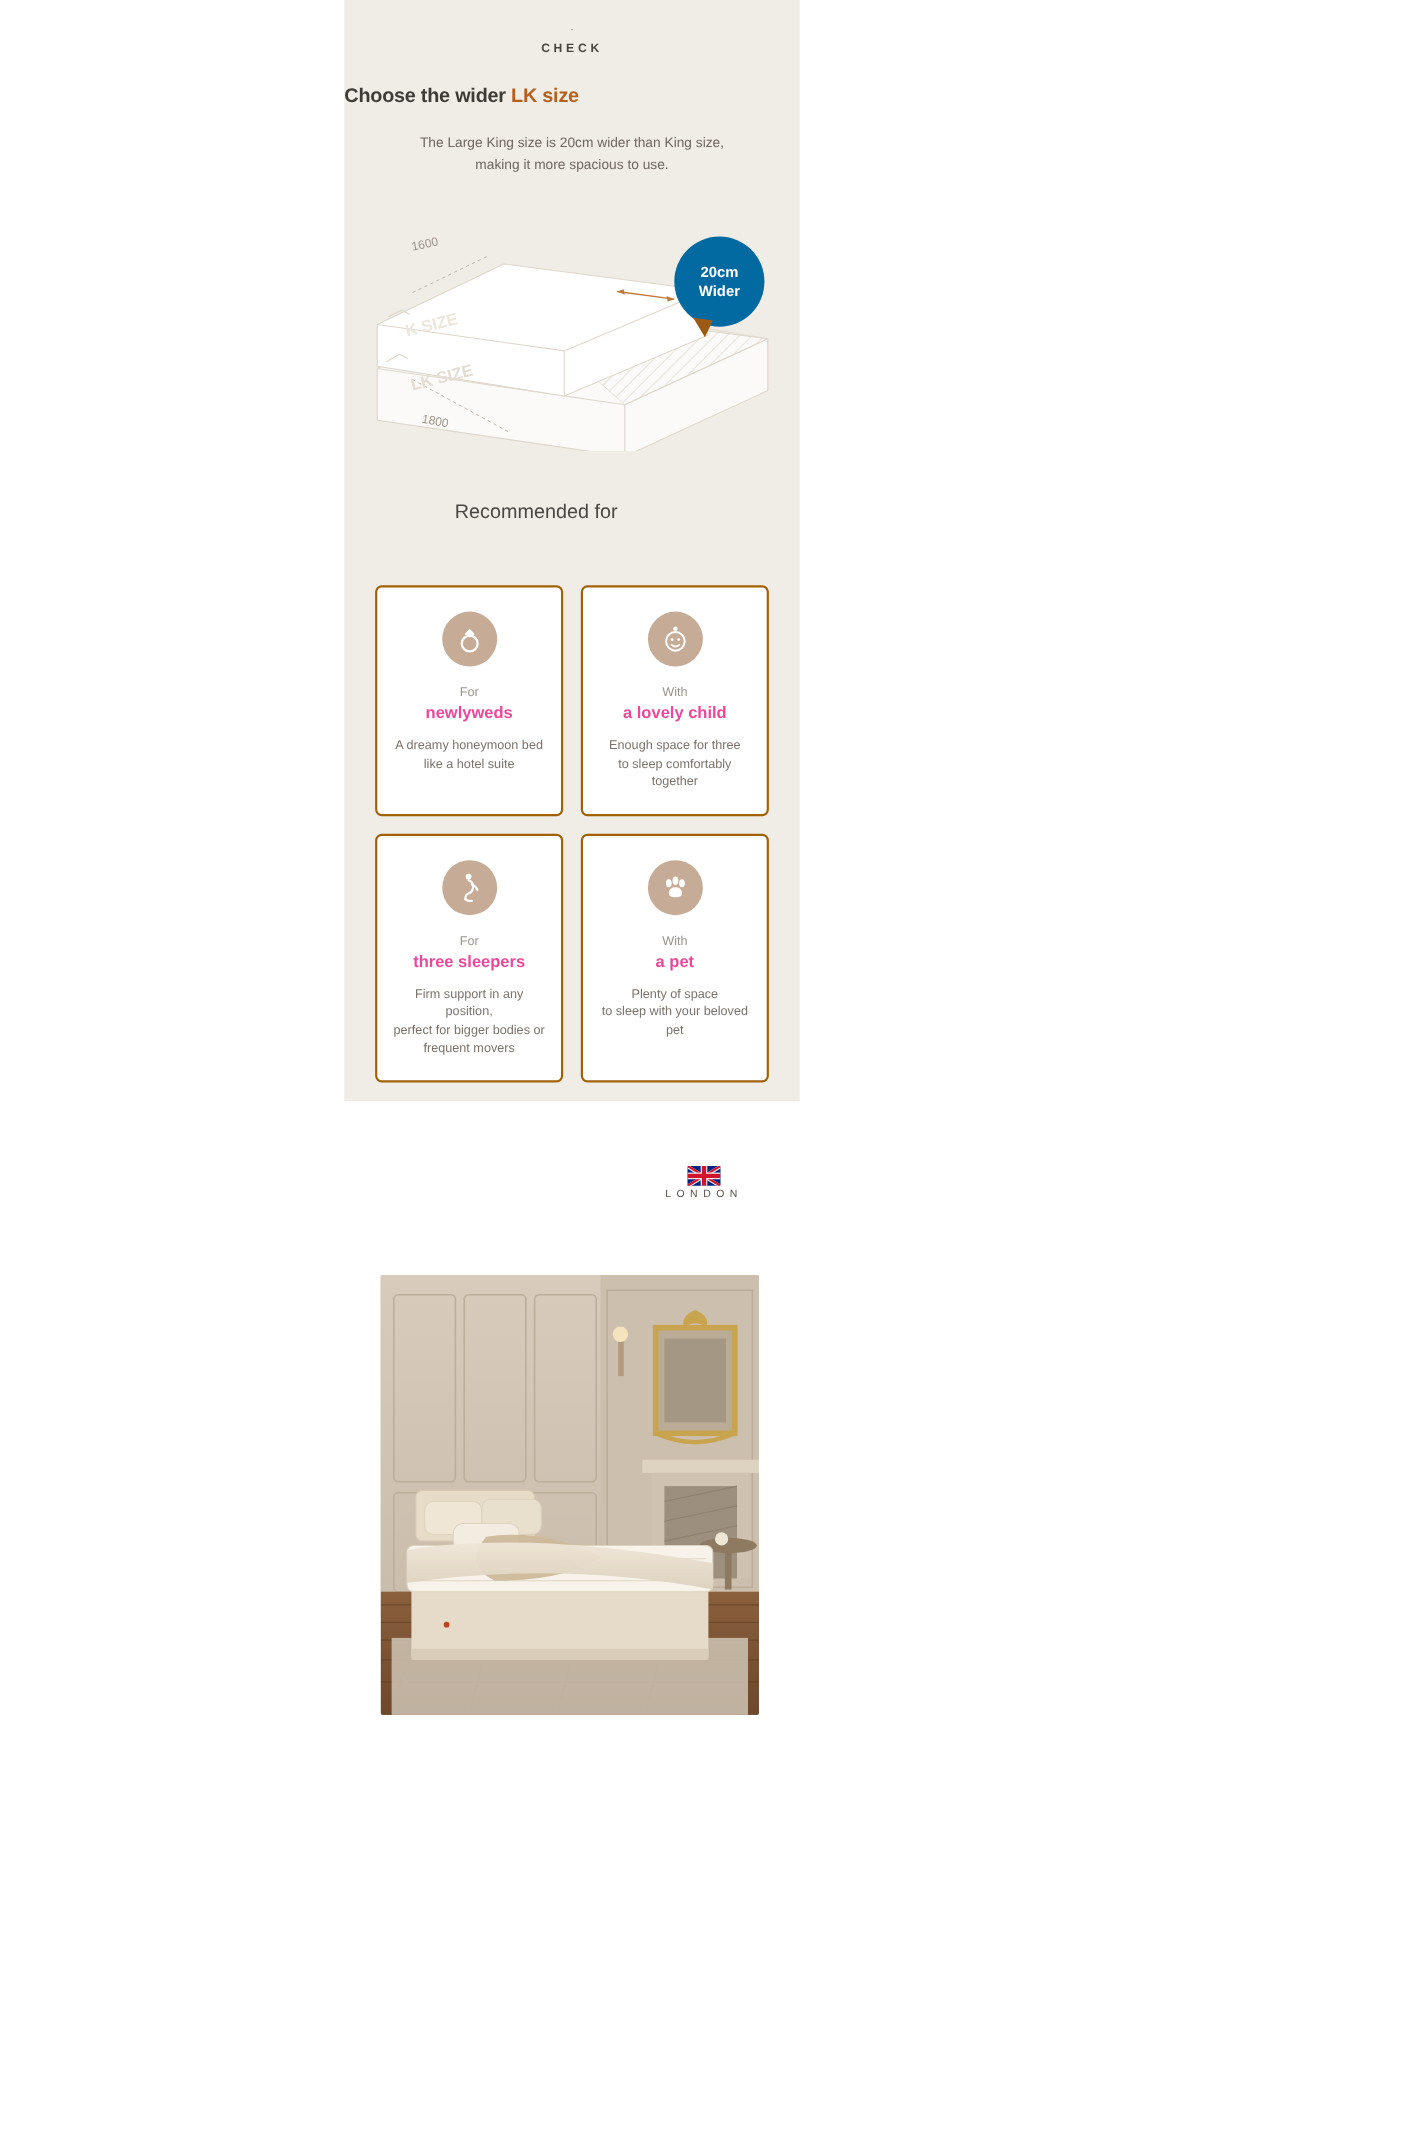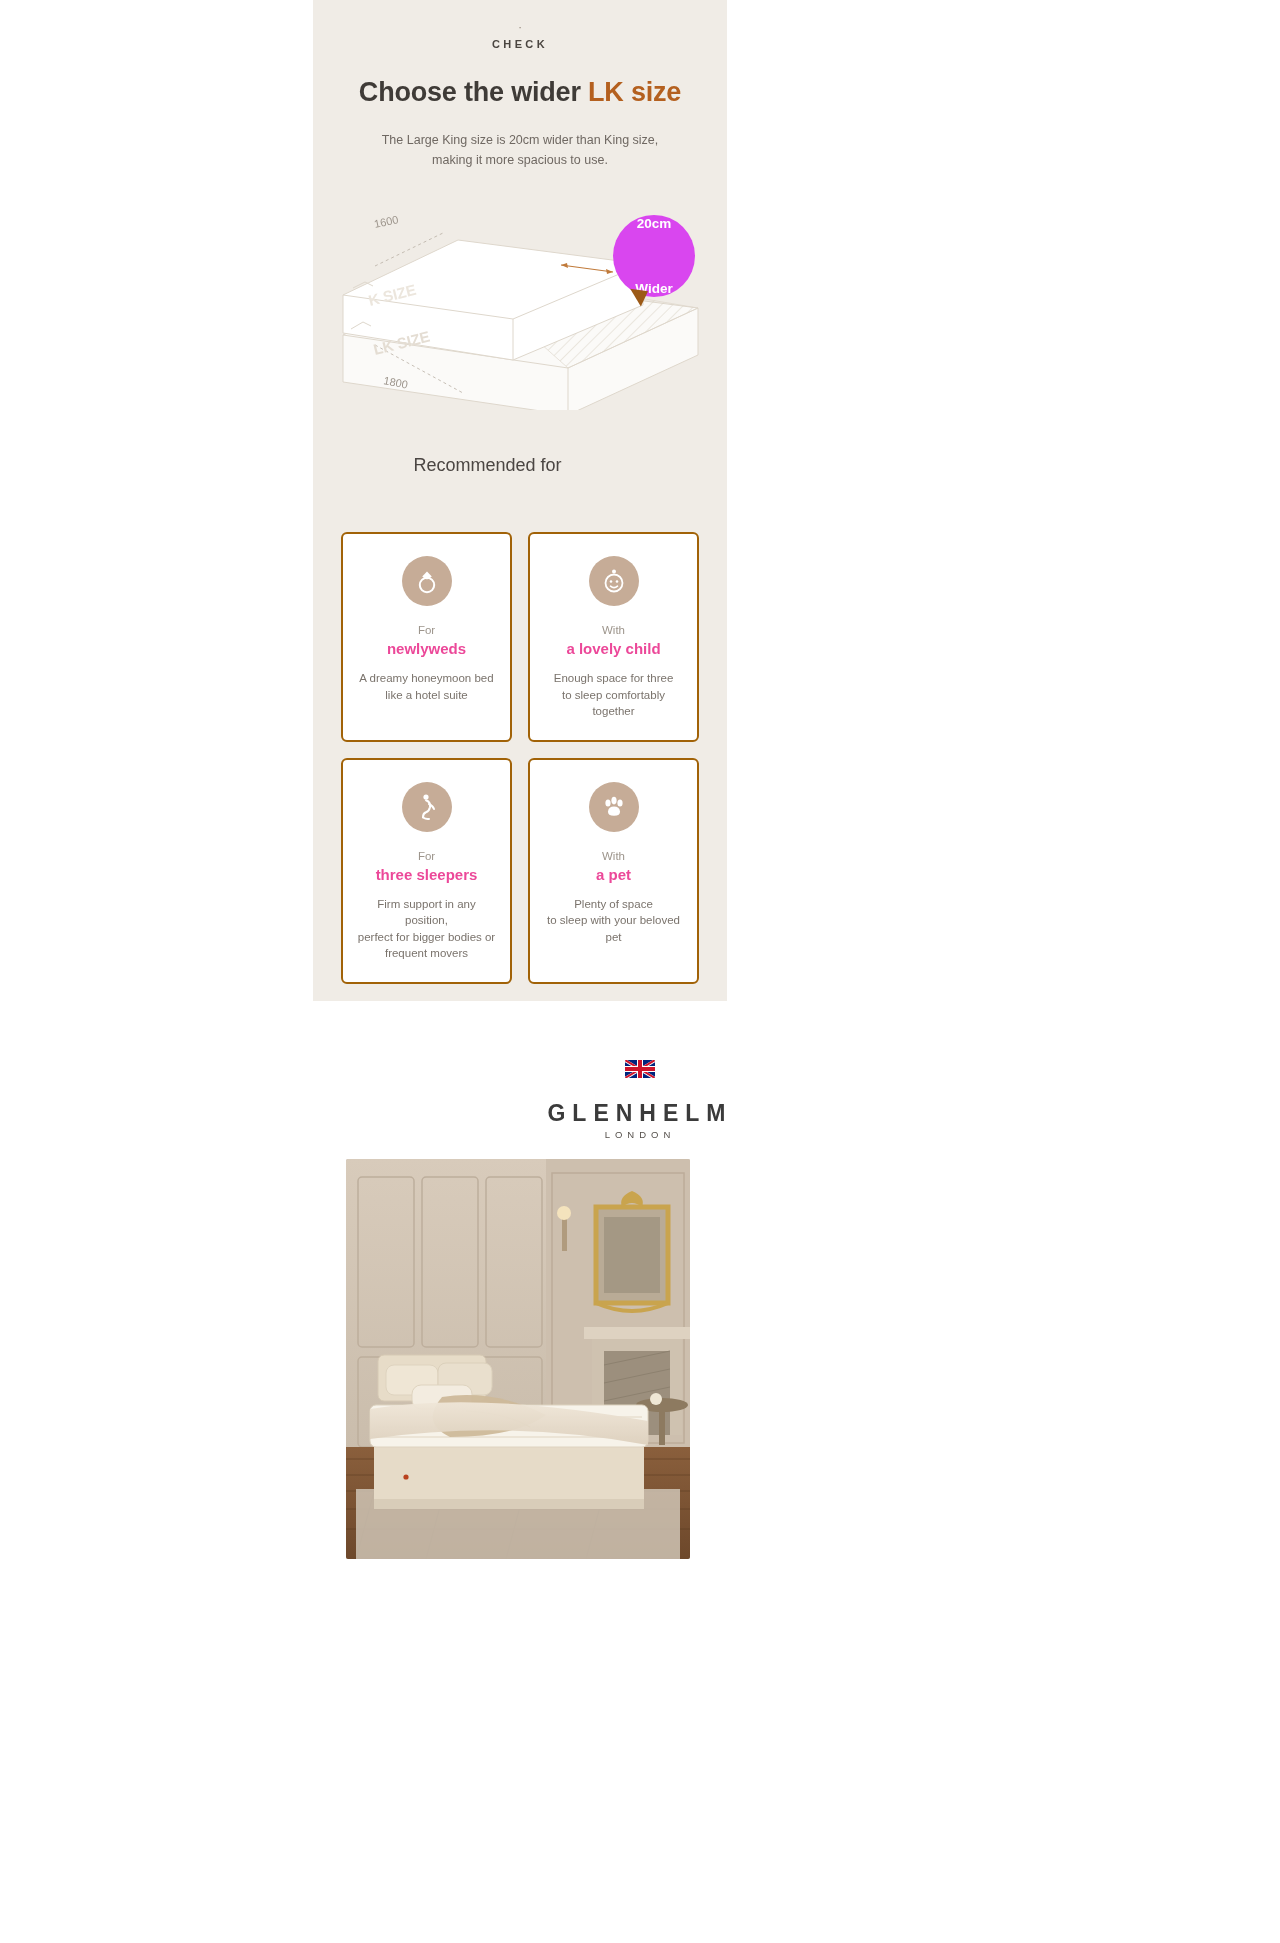--- a/index.html
+++ b/index.html
@@ -28,23 +28,23 @@
   }
   .check-label {
     text-align: center;
     font-size: 11px;
     letter-spacing: 3.4px;
     font-weight: bold;
     color: #4a4540;
     margin-top: 6px;
   }
   .headline {
-    text-align: center;
+    text-align: left;
     margin-top: 27px;
-    font-size: 27px;
+    font-size: 18px;
     font-weight: bold;
     color: #3f3b37;
     letter-spacing: -0.2px;
   }
   .headline .accent { color: #b4601f; }
   .subcopy {
     text-align: center;
     margin-top: 22px;
     font-size: 12.5px;
     line-height: 20px;
@@ -56,24 +56,24 @@
     position: absolute;
     left: 0; top: 200px; width: 414px; height: 210px;
   }
   .diagram svg { display: block; }
 
   .bubble {
     position: absolute;
     left: 300px; top: 15px;
     width: 82px; height: 82px;
     border-radius: 50%;
-    background: #d946ef;
+    background: #0369a1;
     color: #fff;
     display: flex; flex-direction: column;
-    align-items: center; justify-content: space-between;
+    align-items: center; justify-content: center;
     font-size: 13.5px; font-weight: bold; line-height: 17px;
     text-align: center;
   }
   .bubble::after {
     content: "";
     position: absolute;
     bottom: -9px; left: 16px;
     width: 0; height: 0;
     border-left: 13px solid transparent;
     border-right: 5px solid transparent;
@@ -310,21 +310,20 @@
     <div class="flag">
       <span class="d1"></span>
         <span class="d2"></span>
       <span class="d3"></span>
         <span class="d4"></span>
       <span class="v"></span>
         <span class="h"></span>
       <span class="v2"></span>
         <span class="h2"></span>
     </div>
-    <div class="brand-name">GLENHELM</div>
     <div class="brand-sub">LONDON</div>
   </div>
 
   <div class="photo">
     <svg width="344" height="400" viewBox="0 0 344 400">
       <defs>
         <linearGradient id="wallG" x1="0" y1="0" x2="0" y2="1">
           <stop offset="0%" stop-color="#d8cbbb"></stop>
           <stop offset="100%" stop-color="#c9bcab"></stop>
         </linearGradient>

